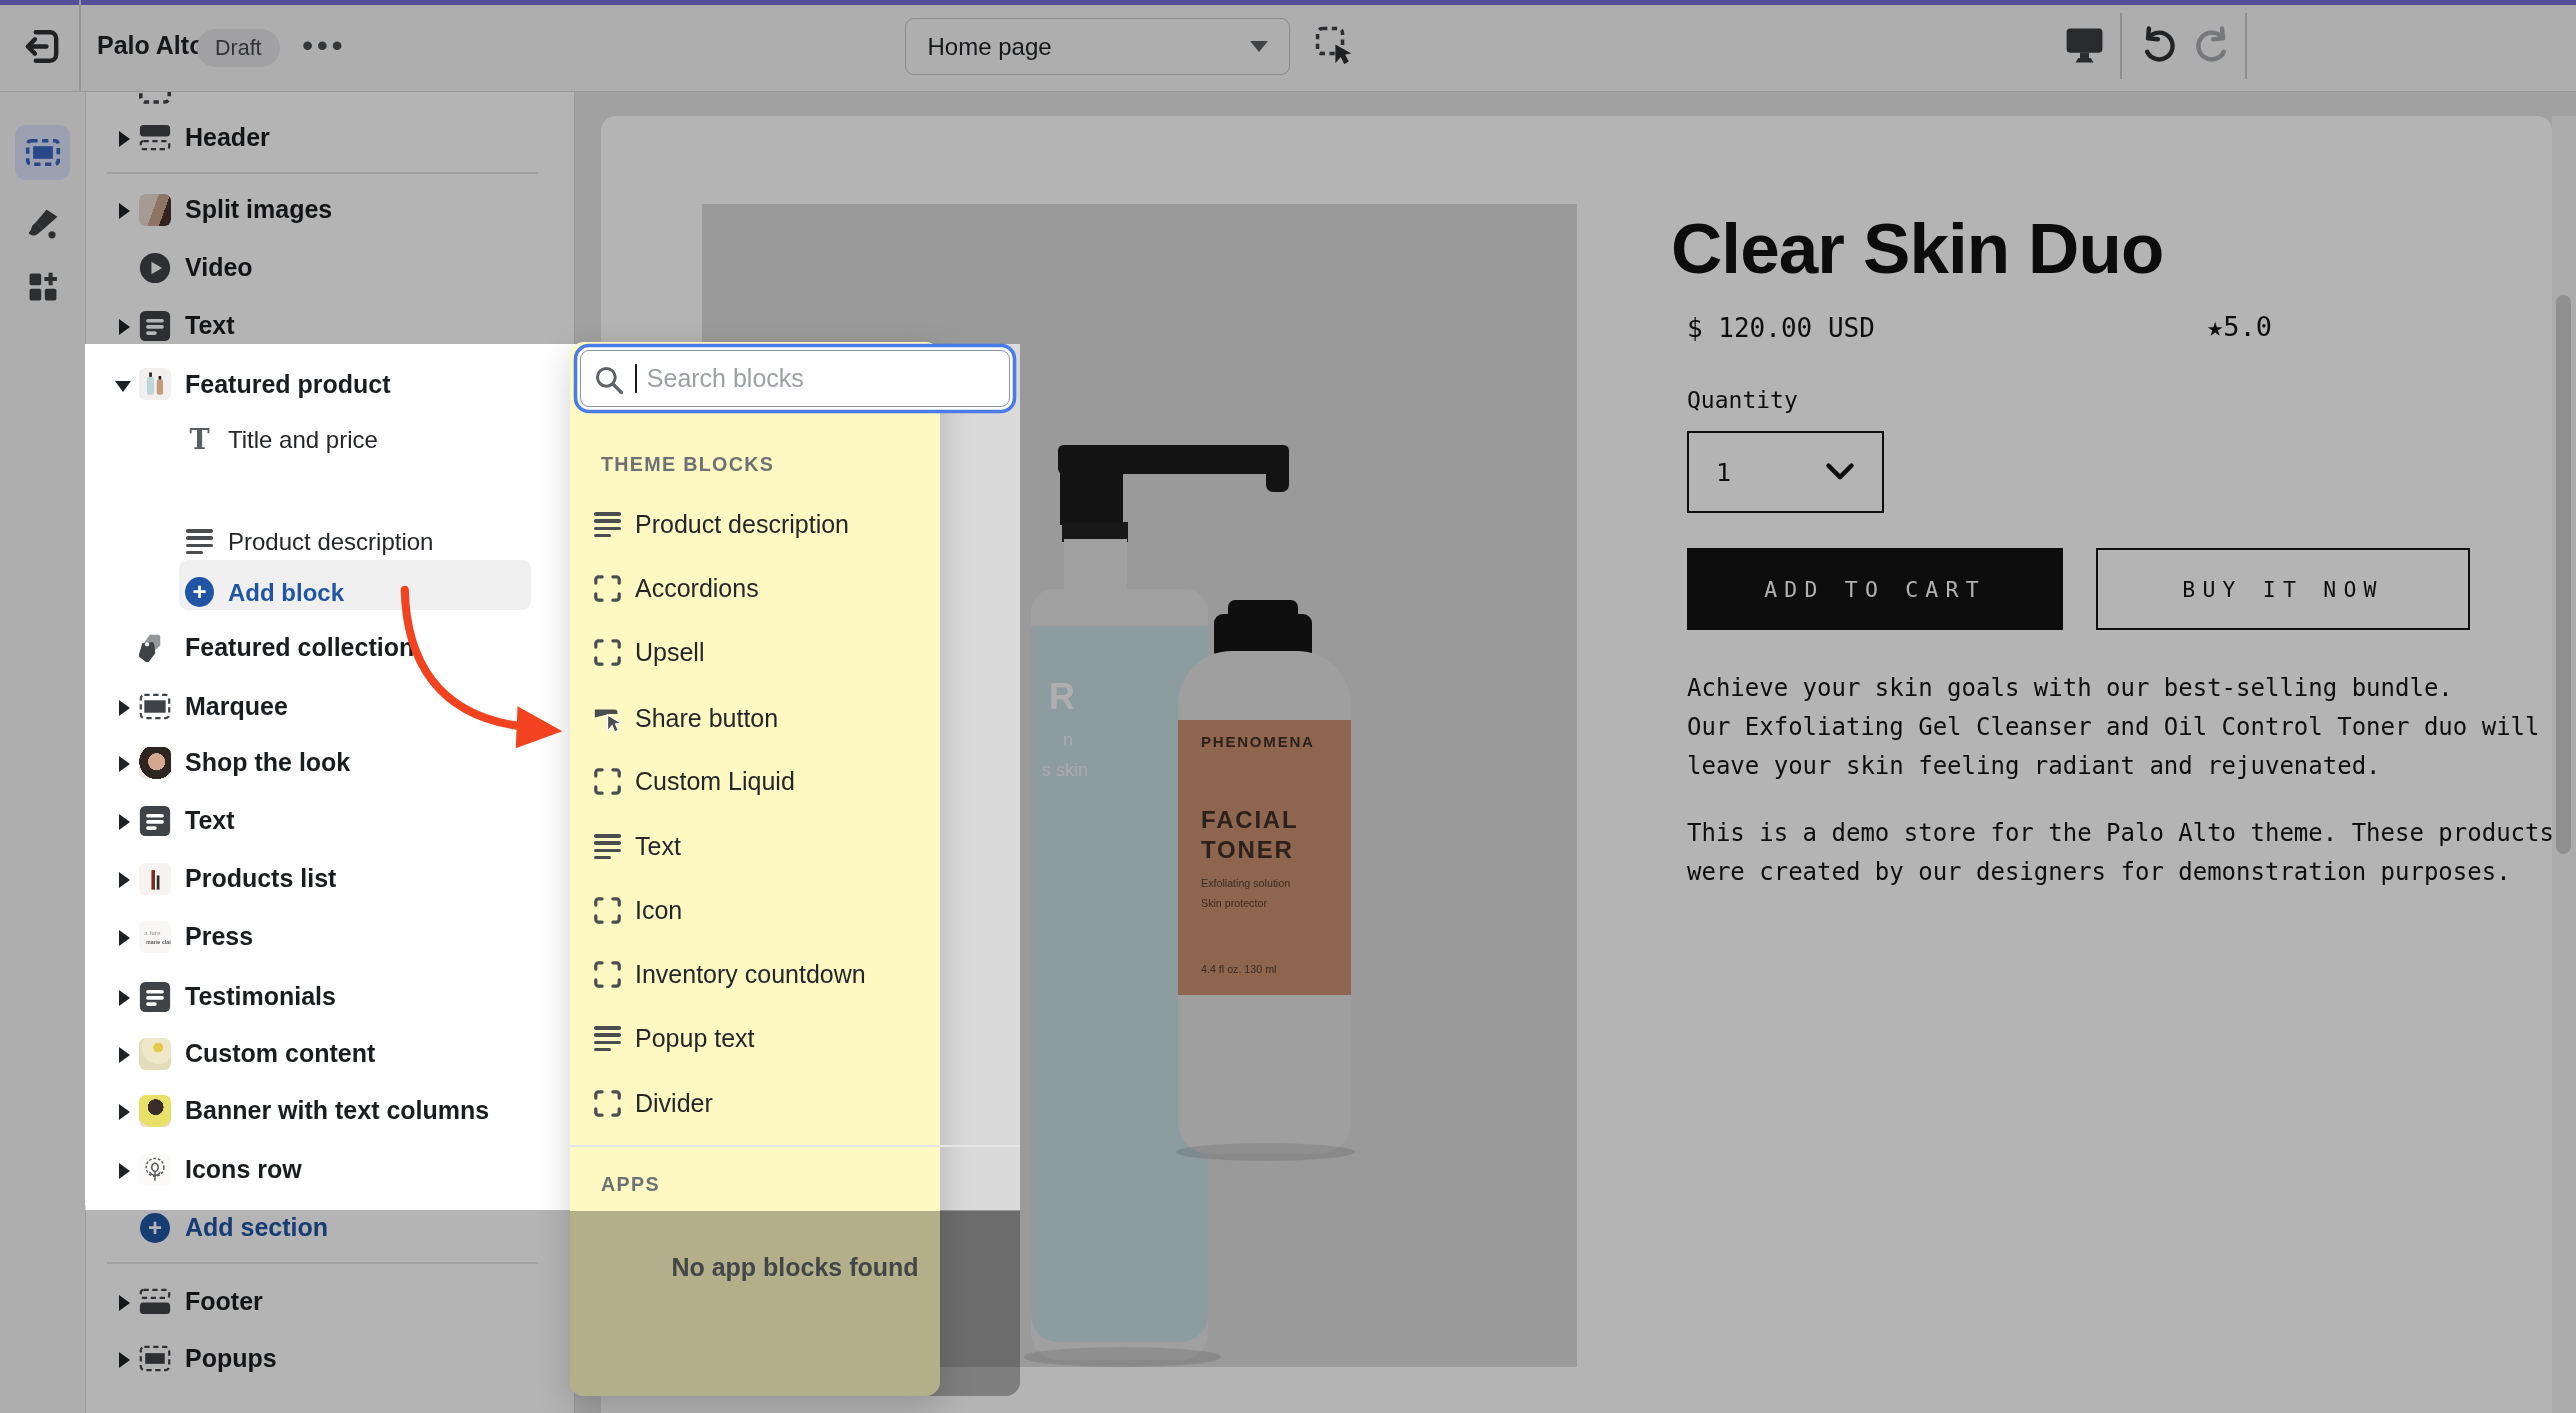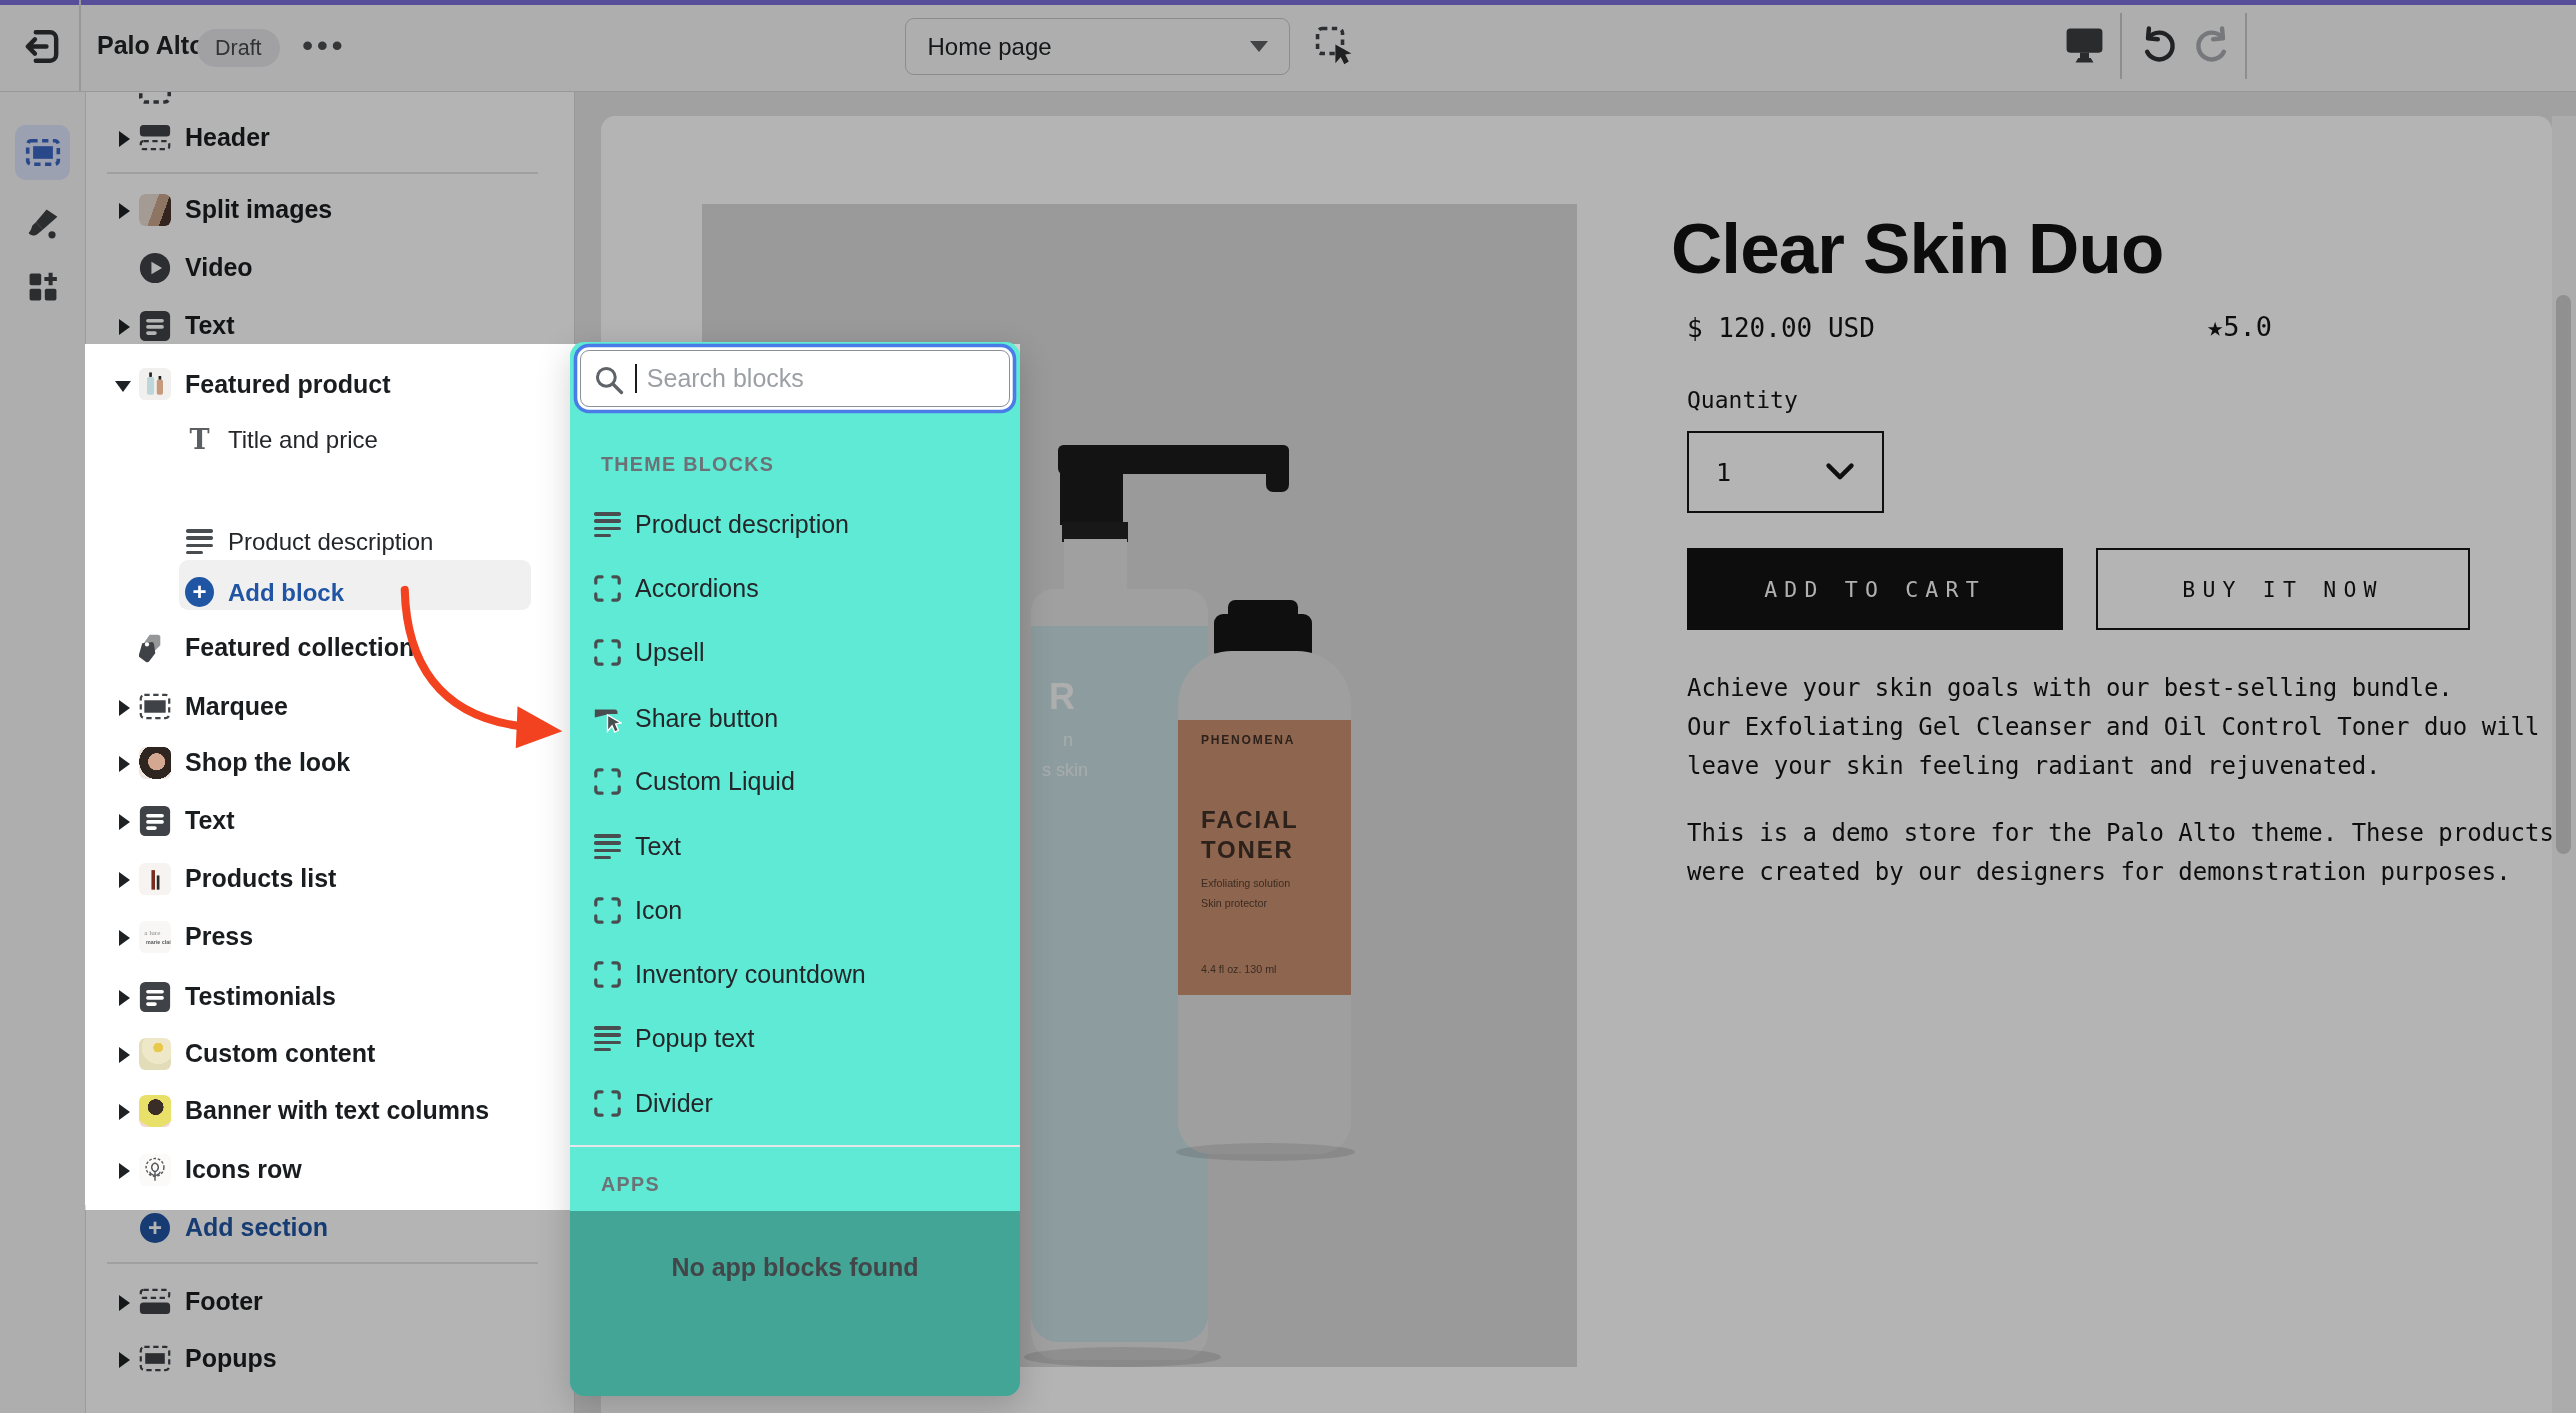--- a/index.html
+++ b/index.html
@@ -55,21 +55,21 @@
   .scrolltrack{left:2552px;top:116px;width:24px;height:1297px;background:#f4f4f5;}
   .scrollthumb{left:2556px;top:295px;width:15px;height:559px;background:#cdcdcd;border-radius:8px;}
   
   .bottle-el{position:absolute;}
   .labeltxt{position:absolute;color:#3f2f27;font-family:"Liberation Sans",sans-serif;}
   
   .dim{background:rgba(0,0,0,0.295);z-index:50;}
   
   .panel{left:85px;top:344px;width:490px;height:861px;background:#ffffff;z-index:60;}
   
-  .popup{left:570px;top:342px;width:450px;height:1054px;background:#5eead4;border-radius:14.3px;z-index:60;
+  .popup{left:570px;top:342px;width:370px;height:1054px;background:#fef9c3;border-radius:14.3px;z-index:60;
          box-shadow:0 10.7px 34px rgba(0,0,0,0.18);}
   .search{position:absolute;left:9.8px;top:8px;width:430px;height:57px;box-sizing:border-box;border:1.8px solid #8c9196;border-radius:9px;
           box-shadow:0 0 0 2.7px #ffffff,0 0 0 6.3px #4a7ce8;background:#fff;padding:0 0 0 66px;font-size:25px;color:#202325;outline:none;
           font-family:"Liberation Sans",sans-serif;}
   .search::placeholder{color:#9ca0a4;}
   .caretbar{position:absolute;left:65px;top:22.4px;width:1.8px;height:29px;background:#1a1a1a;}
   .sechead{position:absolute;left:31px;font-size:19.7px;font-weight:700;letter-spacing:1.3px;color:#6d7175;}
   .prow{position:absolute;left:0;width:450px;height:57px;}
   .pic{position:absolute;left:23px;top:14.3px;width:29px;height:29px;display:flex;align-items:center;justify-content:center;}
   .plbl{position:absolute;left:65px;top:0;height:57px;display:flex;align-items:center;font-size:25px;color:#24262a;white-space:nowrap;}
@@ -98,21 +98,21 @@
       <div class="bottle-el" style="left:329px;top:385px;width:177px;height:771px;background:#e3e3e3;border-radius:23px 23px 27px 27px;"></div>
       <div class="bottle-el" style="left:329px;top:422px;width:177px;height:716px;background:#c7dde2;border-radius:0 0 27px 27px;"></div>
       <div class="bottle-el" style="left:347px;top:472px;font-size:36px;font-weight:700;color:#f7f7f7;">R</div>
       <div class="bottle-el" style="left:361px;top:526px;font-size:18px;color:#eef4f4;">n</div>
       <div class="bottle-el" style="left:340px;top:556px;font-size:18px;color:#eef4f4;">s skin</div>
 
       <div class="bottle-el" style="left:526px;top:396px;width:70px;height:19.7px;background:#161616;border-radius:7.2px 7.2px 0 0;"></div>
       <div class="bottle-el" style="left:512px;top:410px;width:98px;height:41px;background:#161616;border-radius:9px 9px 3.6px 3.6px;"></div>
       <div class="bottle-el" style="left:476px;top:447px;width:173px;height:503px;background:#e2e2e2;border-radius:54px 54px 32px 32px;"></div>
       <div class="bottle-el" style="left:476px;top:516px;width:173px;height:275px;background:#c9906f;">
-        <div class="labeltxt" style="left:23px;top:12.5px;font-size:12px;font-weight:700;letter-spacing:1.8px;">PHENOMENA</div>
+        <div class="labeltxt" style="left:23px;top:12.5px;font-size:15px;font-weight:700;letter-spacing:1.8px;">PHENOMENA</div>
         <div class="labeltxt" style="left:23px;top:86px;font-size:24px;font-weight:700;letter-spacing:1.8px;">FACIAL</div>
         <div class="labeltxt" style="left:23px;top:116px;font-size:24px;font-weight:700;letter-spacing:1.8px;">TONER</div>
         <div class="labeltxt" style="left:23px;top:157px;font-size:10.7px;opacity:.85;">Exfoliating solution</div>
         <div class="labeltxt" style="left:23px;top:177px;font-size:10.7px;opacity:.85;">Skin protector</div>
         <div class="labeltxt" style="left:23px;top:243px;font-size:10.7px;opacity:.85;">4.4 fl oz. 130 ml</div>
       </div>
       <div class="bottle-el" style="left:322px;top:1143px;width:197px;height:19.7px;background:rgba(0,0,0,0.10);border-radius:50%;"></div>
       <div class="bottle-el" style="left:474px;top:939px;width:179px;height:18px;background:rgba(0,0,0,0.10);border-radius:50%;"></div>
     </div>
   </div>

